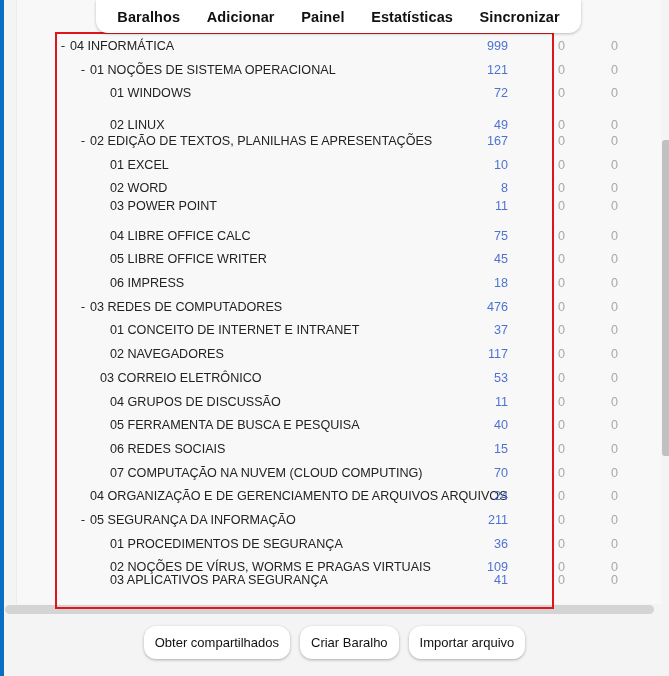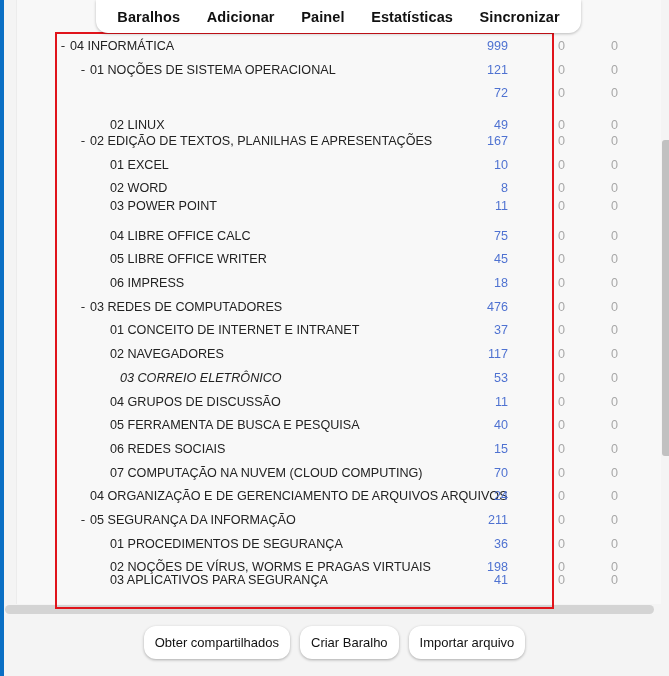--- a/index.html
+++ b/index.html
@@ -103,20 +103,21 @@
       <span class="z2">0</span>
     </div>
     <div class="row" style="top: 23.7px;">
       <span class="toggle" style="left: 78px;">-</span>
       <span class="name" style="left: 90px;">01 NOÇÕES DE SISTEMA OPERACIONAL</span>
       <span class="count">121</span>
       <span class="z1">0</span>
       <span class="z2">0</span>
     </div>
     <div class="row" style="top: 47.4px;">
+      <span class="name" style="left: 110px;">01 WINDOWS</span>
       <span class="count">72</span>
       <span class="z1">0</span>
       <span class="z2">0</span>
     </div>
     <div class="row" style="top: 71.1px; margin-top: 8px;">
       <span class="name" style="left: 110px;">02 LINUX</span>
       <span class="count">49</span>
       <span class="z1">0</span>
       <span class="z2">0</span>
     </div>
@@ -176,21 +177,21 @@
       <span class="z1">0</span>
       <span class="z2">0</span>
     </div>
     <div class="row" style="top: 308.1px;">
       <span class="name" style="left: 110px;">02 NAVEGADORES</span>
       <span class="count">117</span>
       <span class="z1">0</span>
       <span class="z2">0</span>
     </div>
     <div class="row" style="top: 331.8px;">
-      <span class="name" style="left: 120px; font-style: italic;">03 CORREIO ELETRÔNICO</span>
+      <span class="name" style="left: 100px;">03 CORREIO ELETRÔNICO</span>
       <span class="count">53</span>
       <span class="z1">0</span>
       <span class="z2">0</span>
     </div>
     <div class="row" style="top: 355.5px;">
       <span class="name" style="left: 110px; text-align: center;">04 GRUPOS DE DISCUSSÃO</span>
       <span class="count">11</span>
       <span class="z1">0</span>
       <span class="z2">0</span>
     </div>
@@ -226,21 +227,21 @@
       <span class="z2">0</span>
     </div>
     <div class="row" style="top: 497.7px;">
       <span class="name" style="left: 110px;">01 PROCEDIMENTOS DE SEGURANÇA</span>
       <span class="count">36</span>
       <span class="z1">0</span>
       <span class="z2">0</span>
     </div>
     <div class="row" style="top: 521.4px;">
       <span class="name" style="left: 110px;">02 NOÇÕES DE VÍRUS, WORMS E PRAGAS VIRTUAIS</span>
-      <span class="count">198</span>
+      <span class="count">109</span>
       <span class="z1">0</span>
       <span class="z2">0</span>
     </div>
     <div class="row" style="top: 534px;">
       <span class="name" style="left: 110px;">03 APLICATIVOS PARA SEGURANÇA</span>
       <span class="count">41</span>
       <span class="z1">0</span>
       <span class="z2">0</span>
     </div>
   </div>

